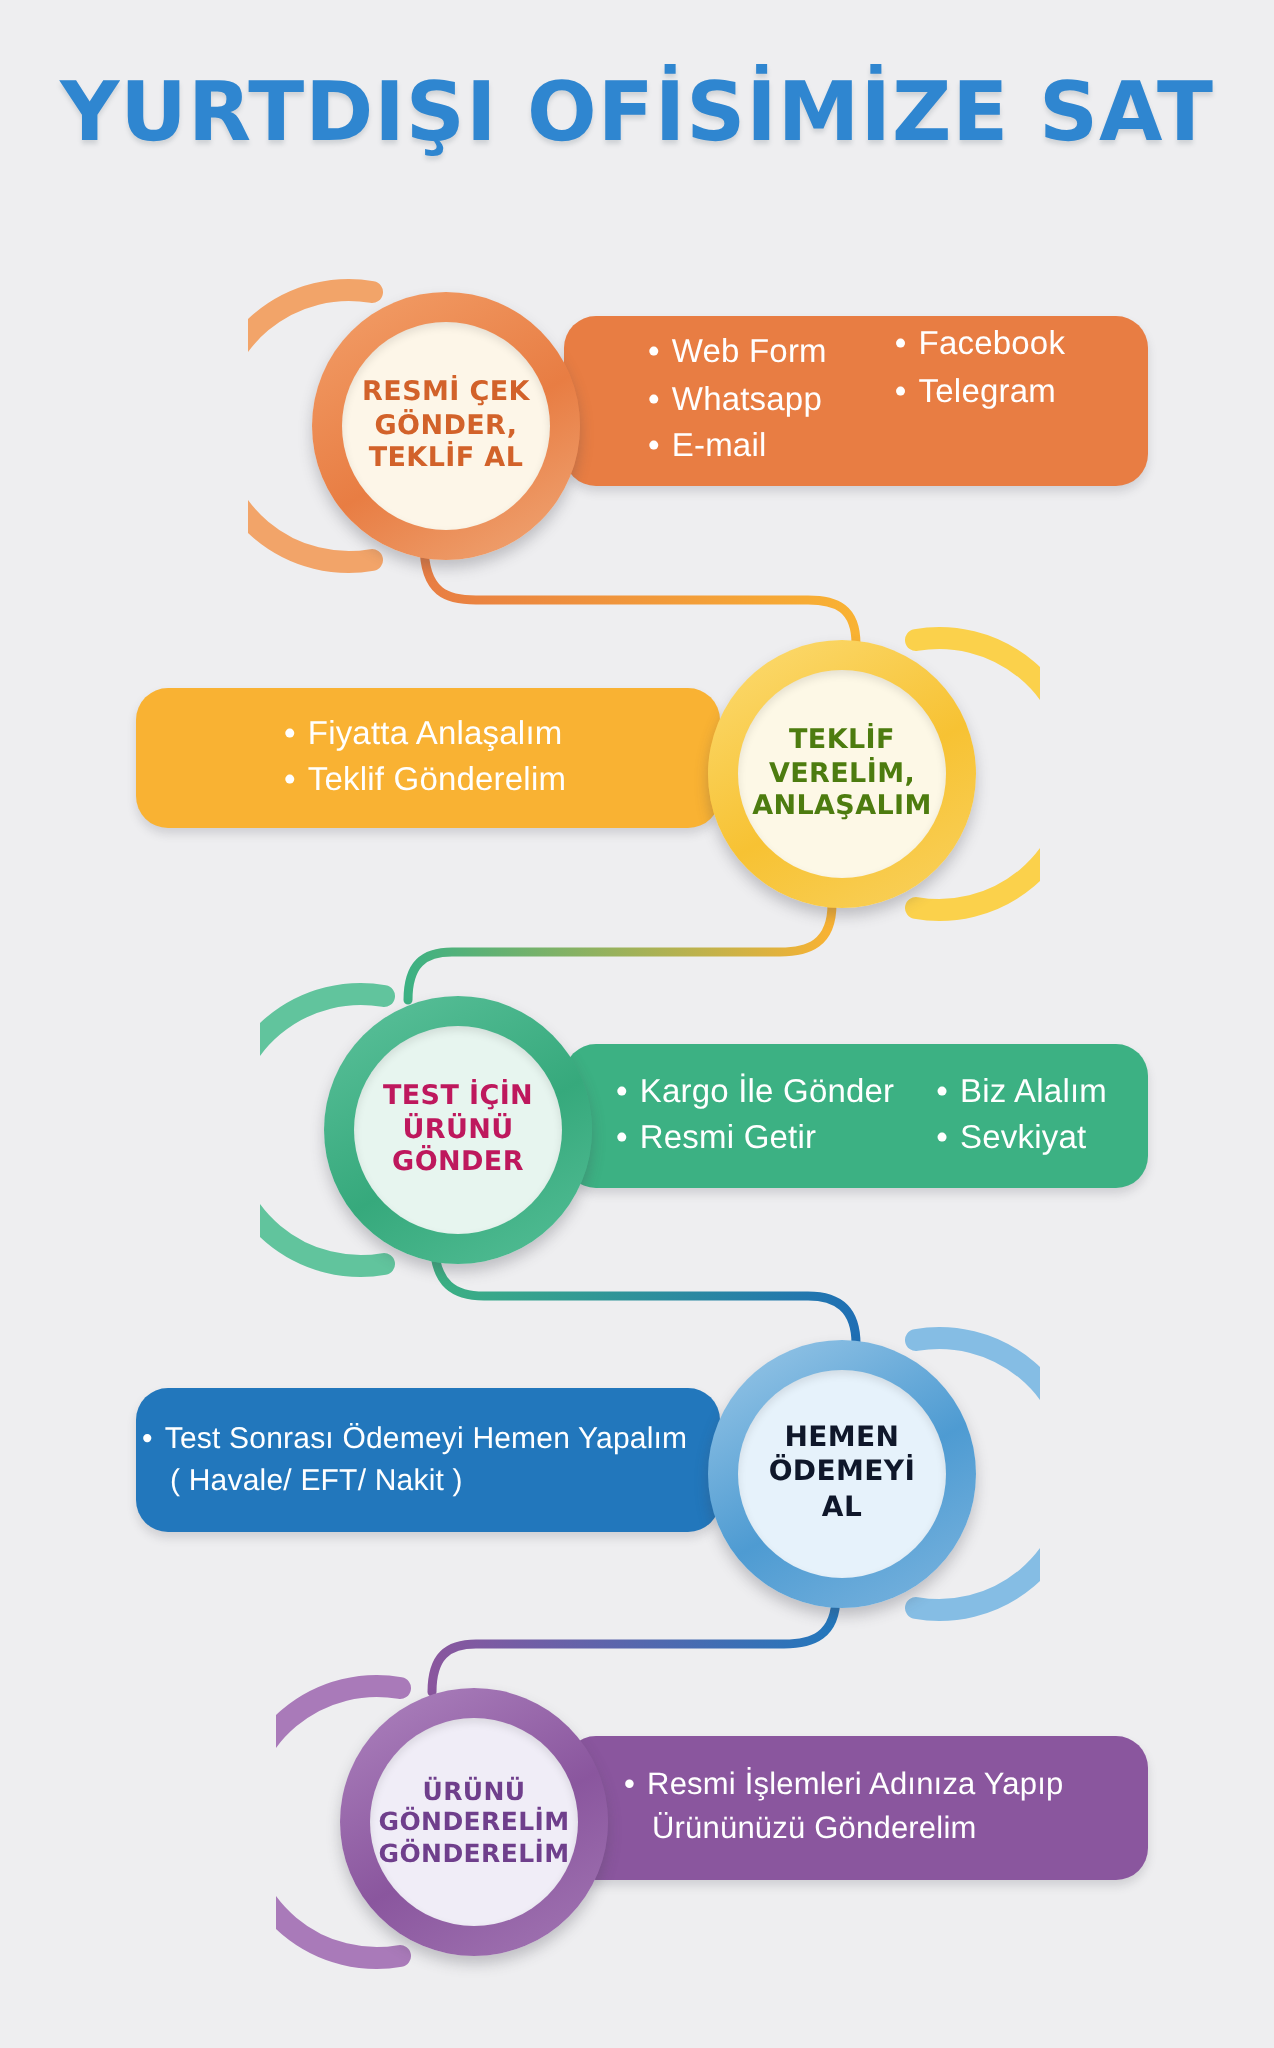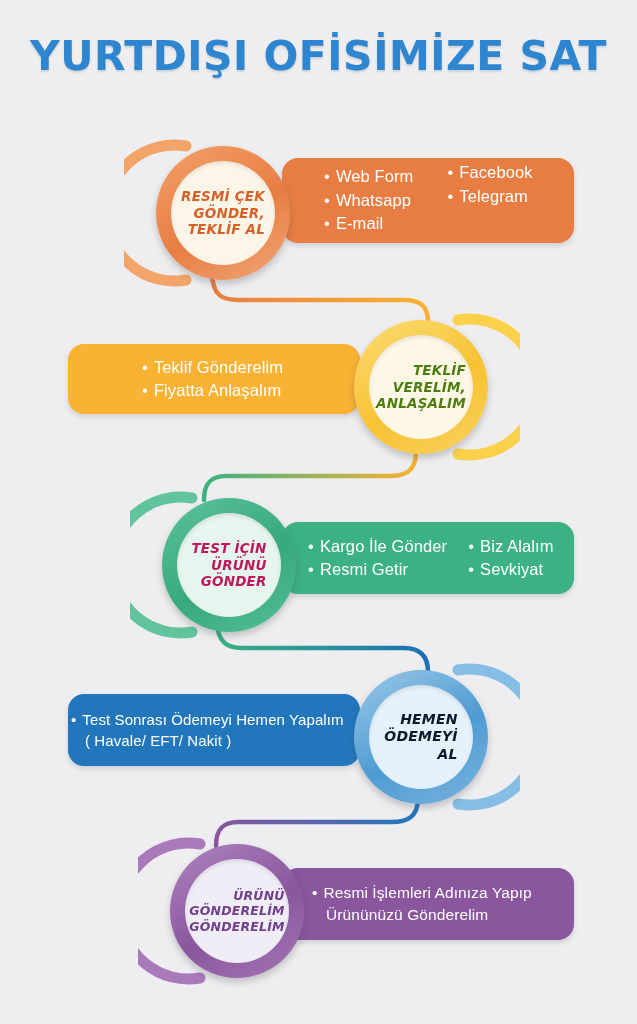--- a/index.html
+++ b/index.html
@@ -64,23 +64,22 @@
     position:absolute;
     border-radius:50%;
     box-shadow:0 4px 7px rgba(70,70,80,0.28);
   }
   .inner{
     position:absolute;
     border-radius:50%;
     display:flex;
     align-items:center;
     justify-content:center;
-    text-align:right;
+    text-align:center;
     box-shadow:inset 0 2px 4px rgba(0,0,0,0.10);
-    font-style:italic;
   }
   .inner span{
     font-family:"DejaVu Sans", sans-serif;
     font-weight:bold;
     line-height:1.22;
     letter-spacing:0.2px;
   }
 </style>
 </head>
 <body>
@@ -141,22 +140,22 @@
           <span>TEKLİF AL</span>
         </span>
       </div>
     </div>
   </div>
 
   <div class="step">
     <div class="bar" style="left:68px;top:344px;width:292px;height:70px;background:#f9b233;">
       <div class="bullets" style="padding-left:74px;">
         <div class="col">
+          <div class="bullet"><span class="dot">•</span><span>Fiyatta Anlaşalım</span></div>
           <div class="bullet"><span class="dot">•</span><span>Teklif Gönderelim</span></div>
-          <div class="bullet"><span class="dot">•</span><span>Fiyatta Anlaşalım</span></div>
         </div>
       </div>
     </div>
 
     <div class="circ-wrap" style="left:340px;top:312px;width:180px;height:150px;">
       <svg class="outer-arc" width="180" height="150" viewBox="0 0 180 150">
         <path d="M118,8 A68,68 0 1,1 118,142" fill="none" stroke="#fbd14b" stroke-width="11" stroke-linecap="round"></path>
       </svg>
       <div class="ring" style="left:14px;top:8px;width:134px;height:134px;background:linear-gradient(150deg,#fcdc74,#f7c233 55%,#f9d25f);"></div>
       <div class="inner" style="left:29px;top:23px;width:104px;height:104px;background:#fdf8e6;">

